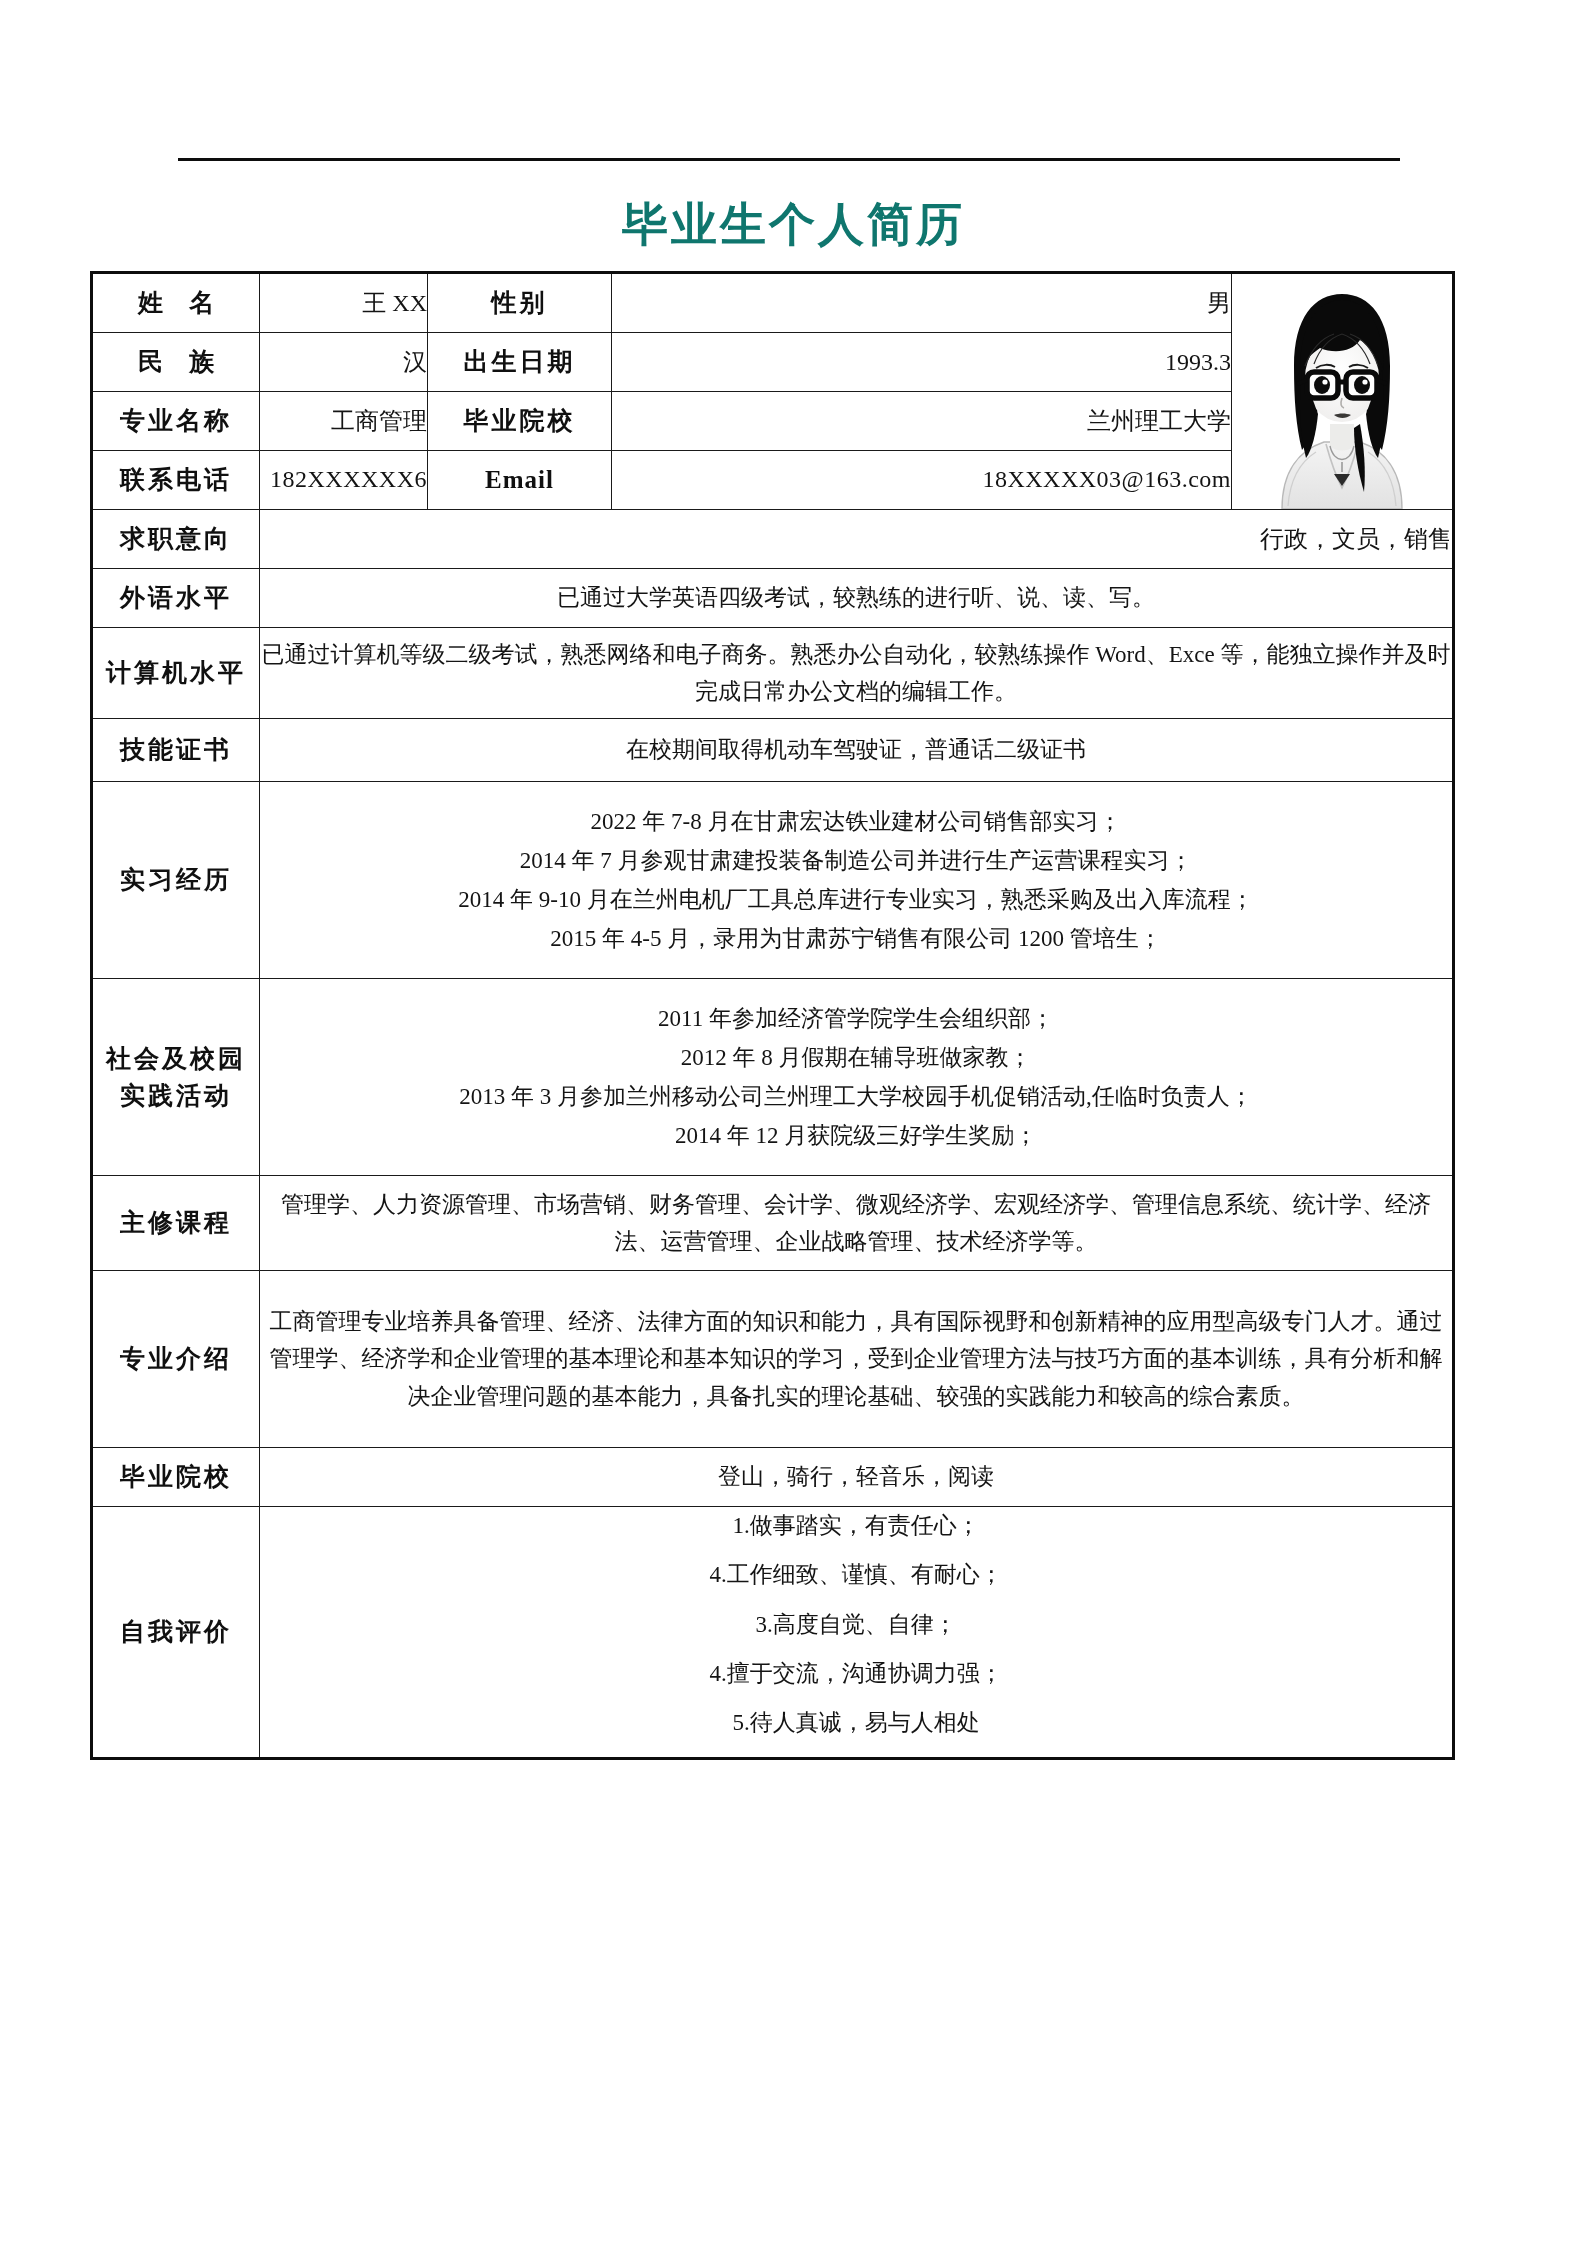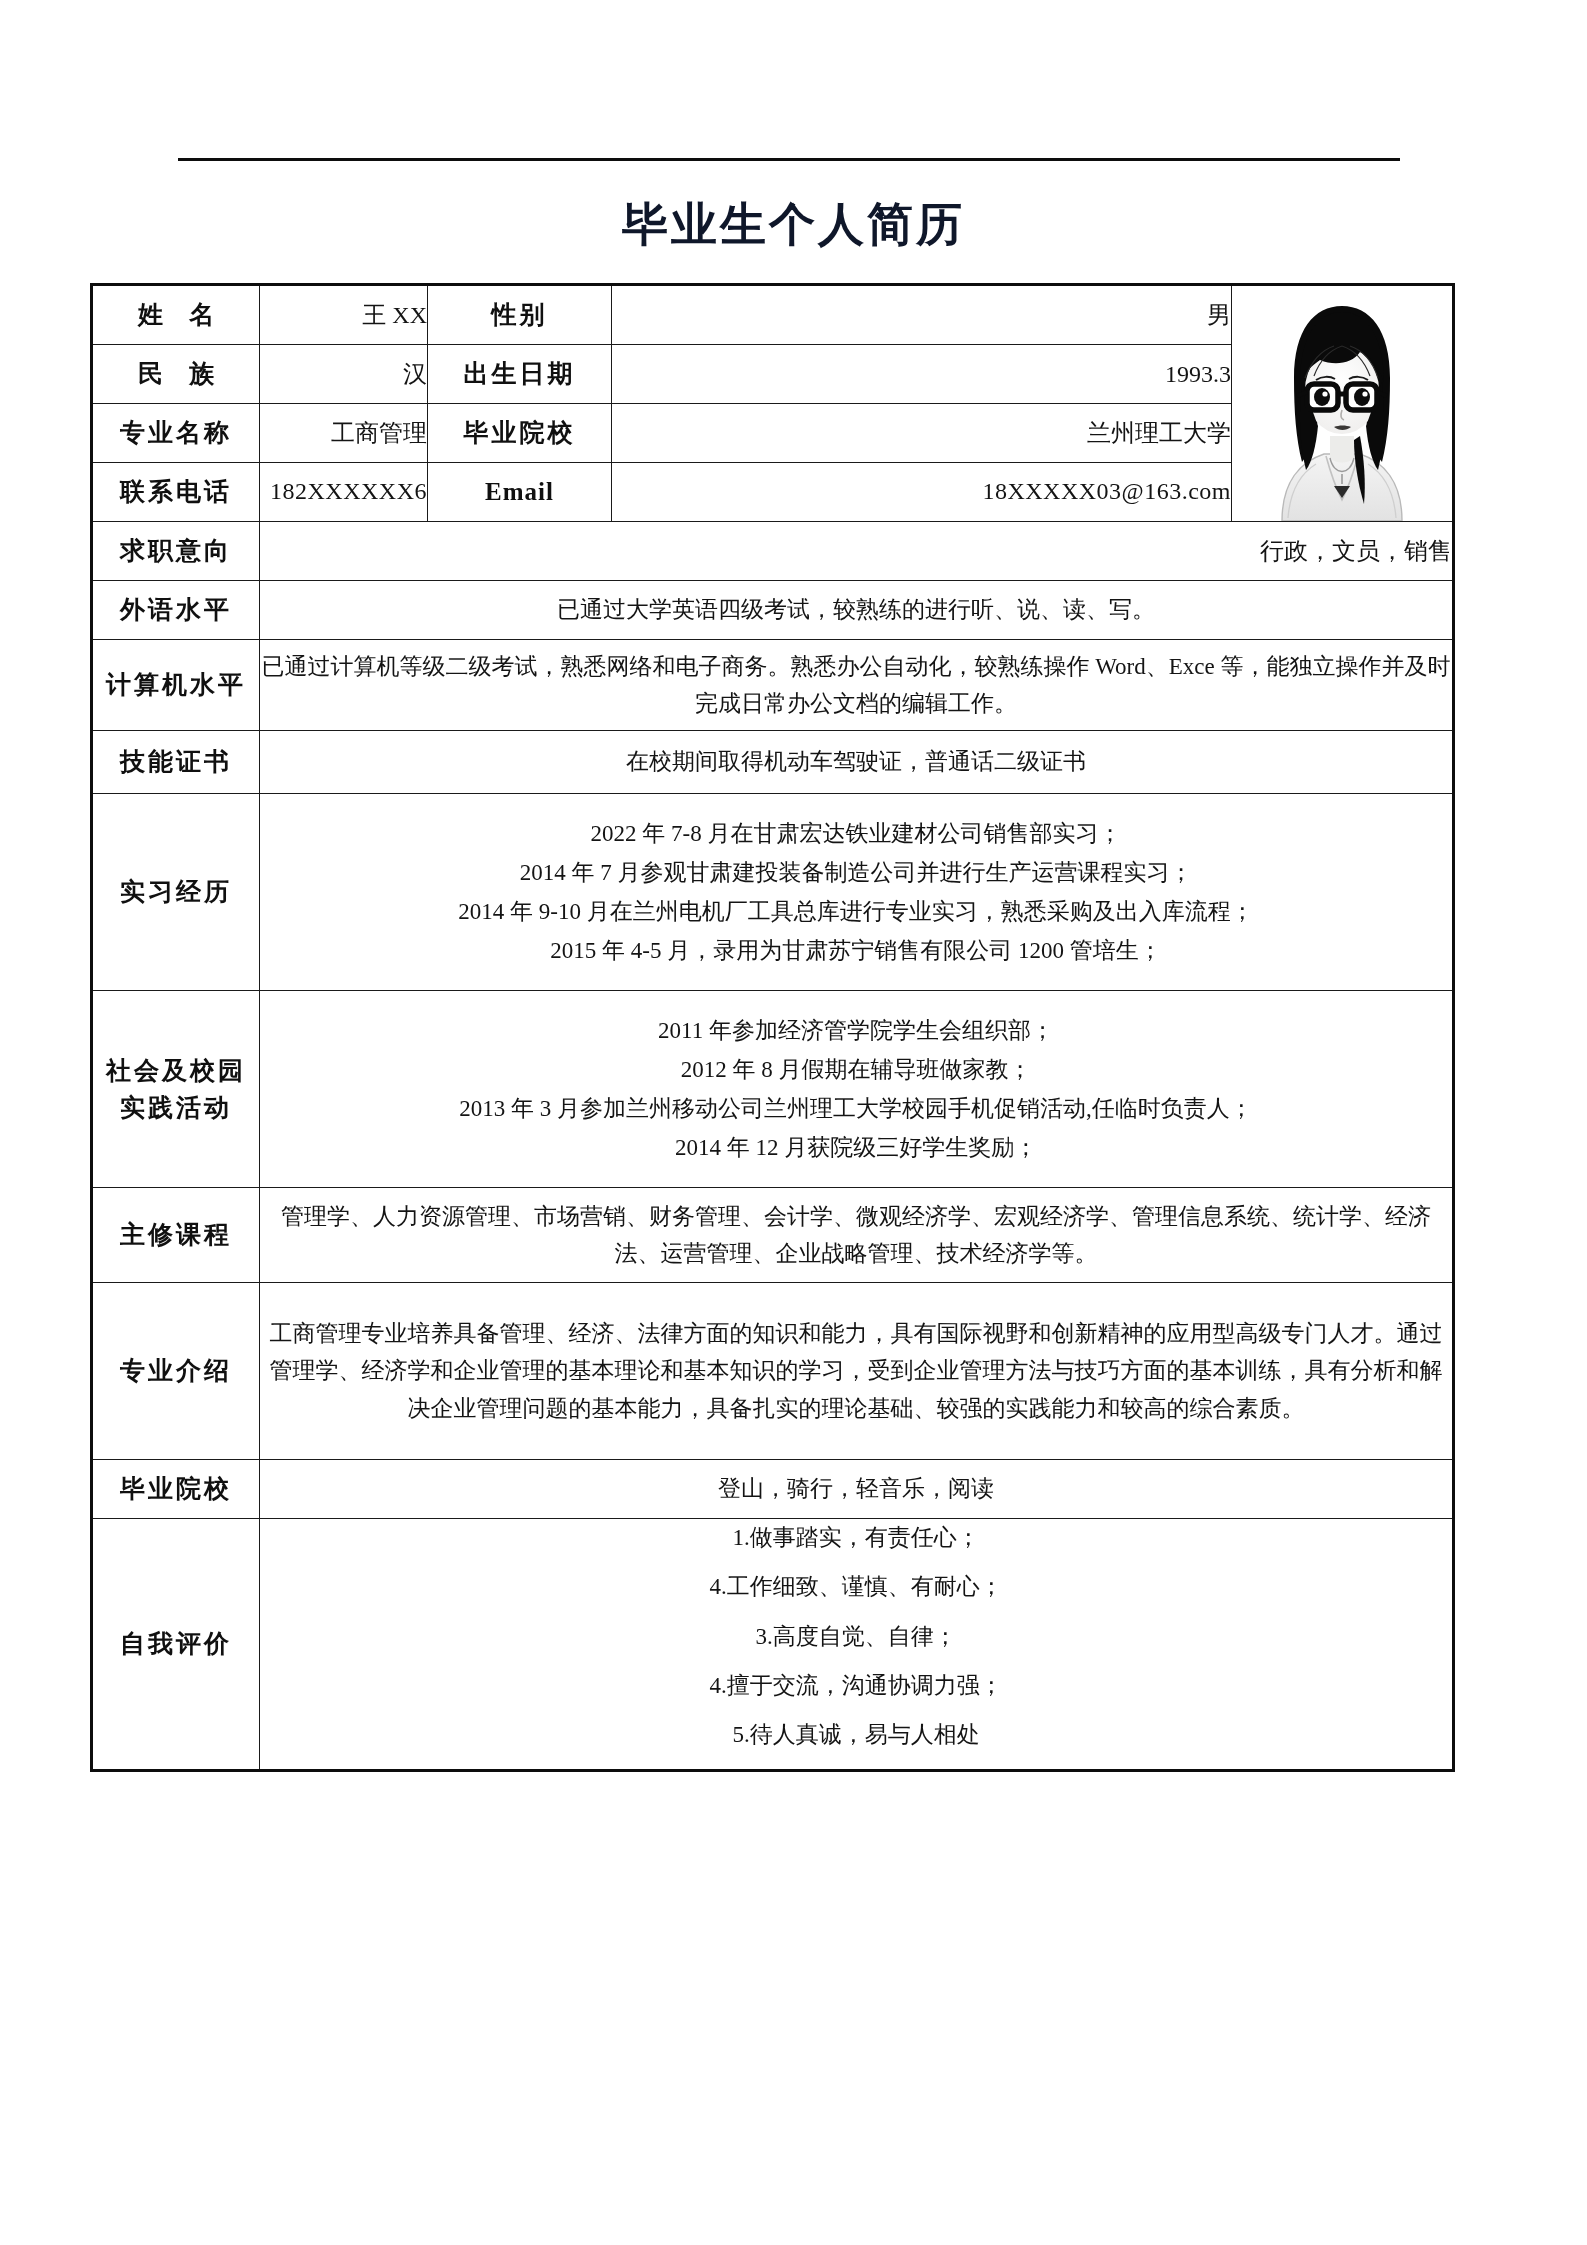--- a/index.html
+++ b/index.html
@@ -49,29 +49,29 @@
 
   .doc-title {
     position: absolute;
     left: 0;
     top: 194px;
     width: 1587px;
     text-align: center;
     font-size: 46px;
     font-weight: 700;
     letter-spacing: 3px;
-    color: #0f172a;
+    color: #0f766e;
     font-family: "Liberation Serif", "DejaVu Serif", serif;
   }
 
   
   .resume-table {
     position: absolute;
     left: 90px;
-    top: 283px;
+    top: 271px;
     width: 1362px;
     border-collapse: collapse;
     table-layout: fixed;
     border-radius: 19px;
   }
   .resume-table td {
     border: 1.6px solid #1a1a1a;
     vertical-align: middle;
     padding: 0;
   }

